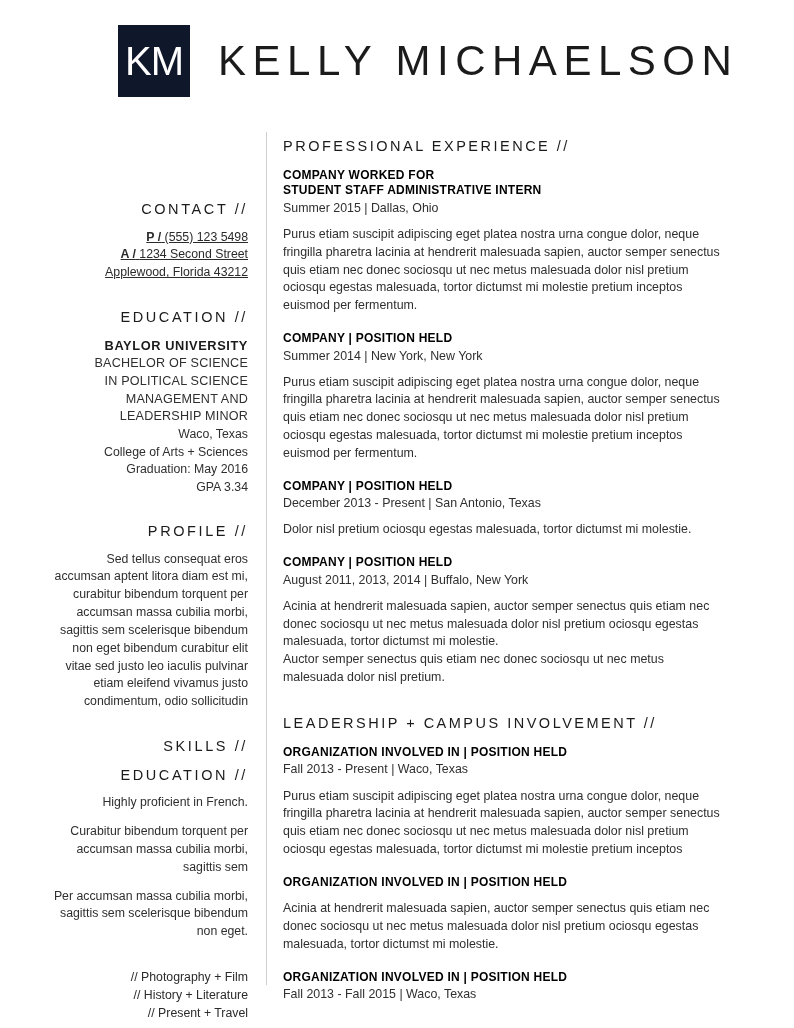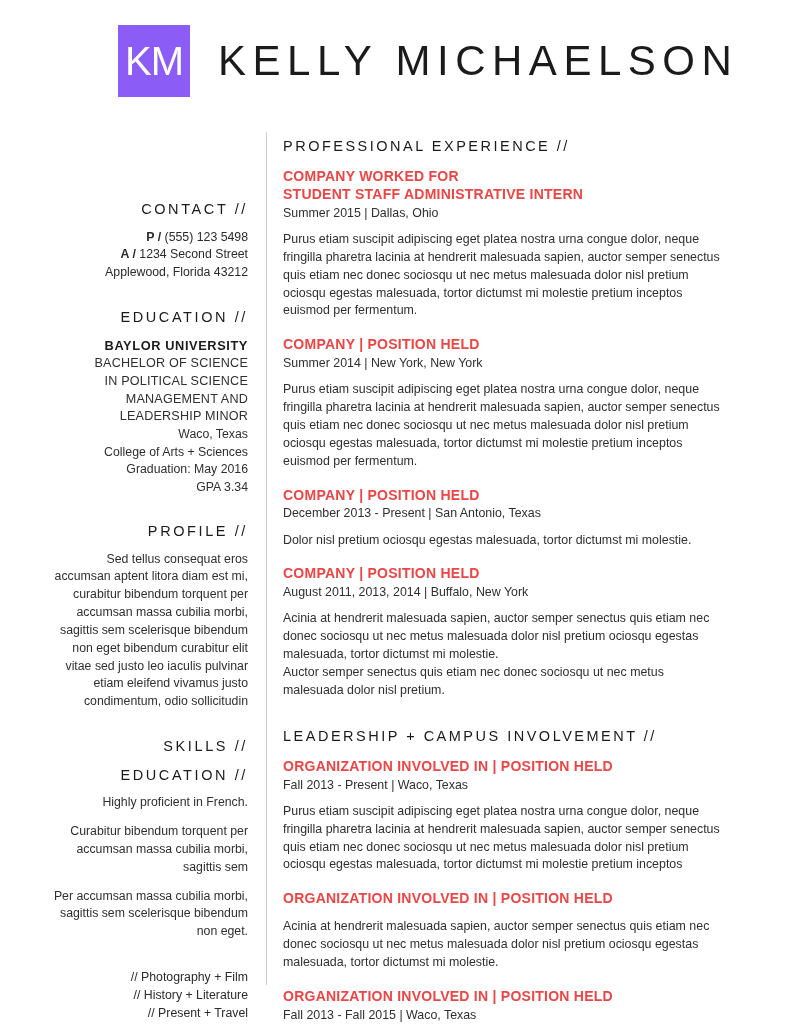--- a/index.html
+++ b/index.html
@@ -24,21 +24,21 @@
     width: 794px;
     height: 122px;
     display: flex;
     align-items: center;
     padding-left: 118px;
     box-sizing: border-box;
   }
   .logo-mark {
     width: 72px;
     height: 72px;
-    background: #8b5cf6;
+    background: #0f172a;
     display: flex;
     align-items: center;
     justify-content: center;
     flex: 0 0 auto;
   }
   .logo-mark span {
     color: #ffffff;
     font-size: 40px;
     font-weight: 300;
     letter-spacing: -1px;
@@ -109,39 +109,39 @@
     color: #1b1b1b;
     margin: 0;
     line-height: 1.42;
   }
   .side-para {
     font-size: 12.3px;
     line-height: 1.45;
     color: #2f2f2f;
     margin: 0 0 11px 0;
   }
-  .contact-line { font-size: 12.3px; line-height: 1.45; margin: 0; }
+  .contact-line { font-size: 12.3px; line-height: 1.45; margin: 0; text-decoration: underline; }
   .contact-line b { font-weight: bold; }
   .interests { margin-top: 28px; }
   .interests p { margin: 0; font-size: 12.3px; line-height: 1.45; }
 
   
   .main-heading {
     font-size: 14.5px;
     letter-spacing: 2.5px;
     color: #1b1b1b;
     font-weight: 400;
     margin: 0 0 14px 0;
   }
   .entry { margin-bottom: 16px; }
   .entry-title {
-    font-size: 14px;
+    font-size: 12px;
     font-weight: bold;
     letter-spacing: 0.25px;
-    color: #ef4444;
+    color: #000000;
     margin: 0;
     line-height: 1.28;
   }
   .entry-meta {
     font-size: 12.4px;
     color: #2f2f2f;
     margin: 1px 0 0 0;
     line-height: 1.3;
   }
   .entry-body {

